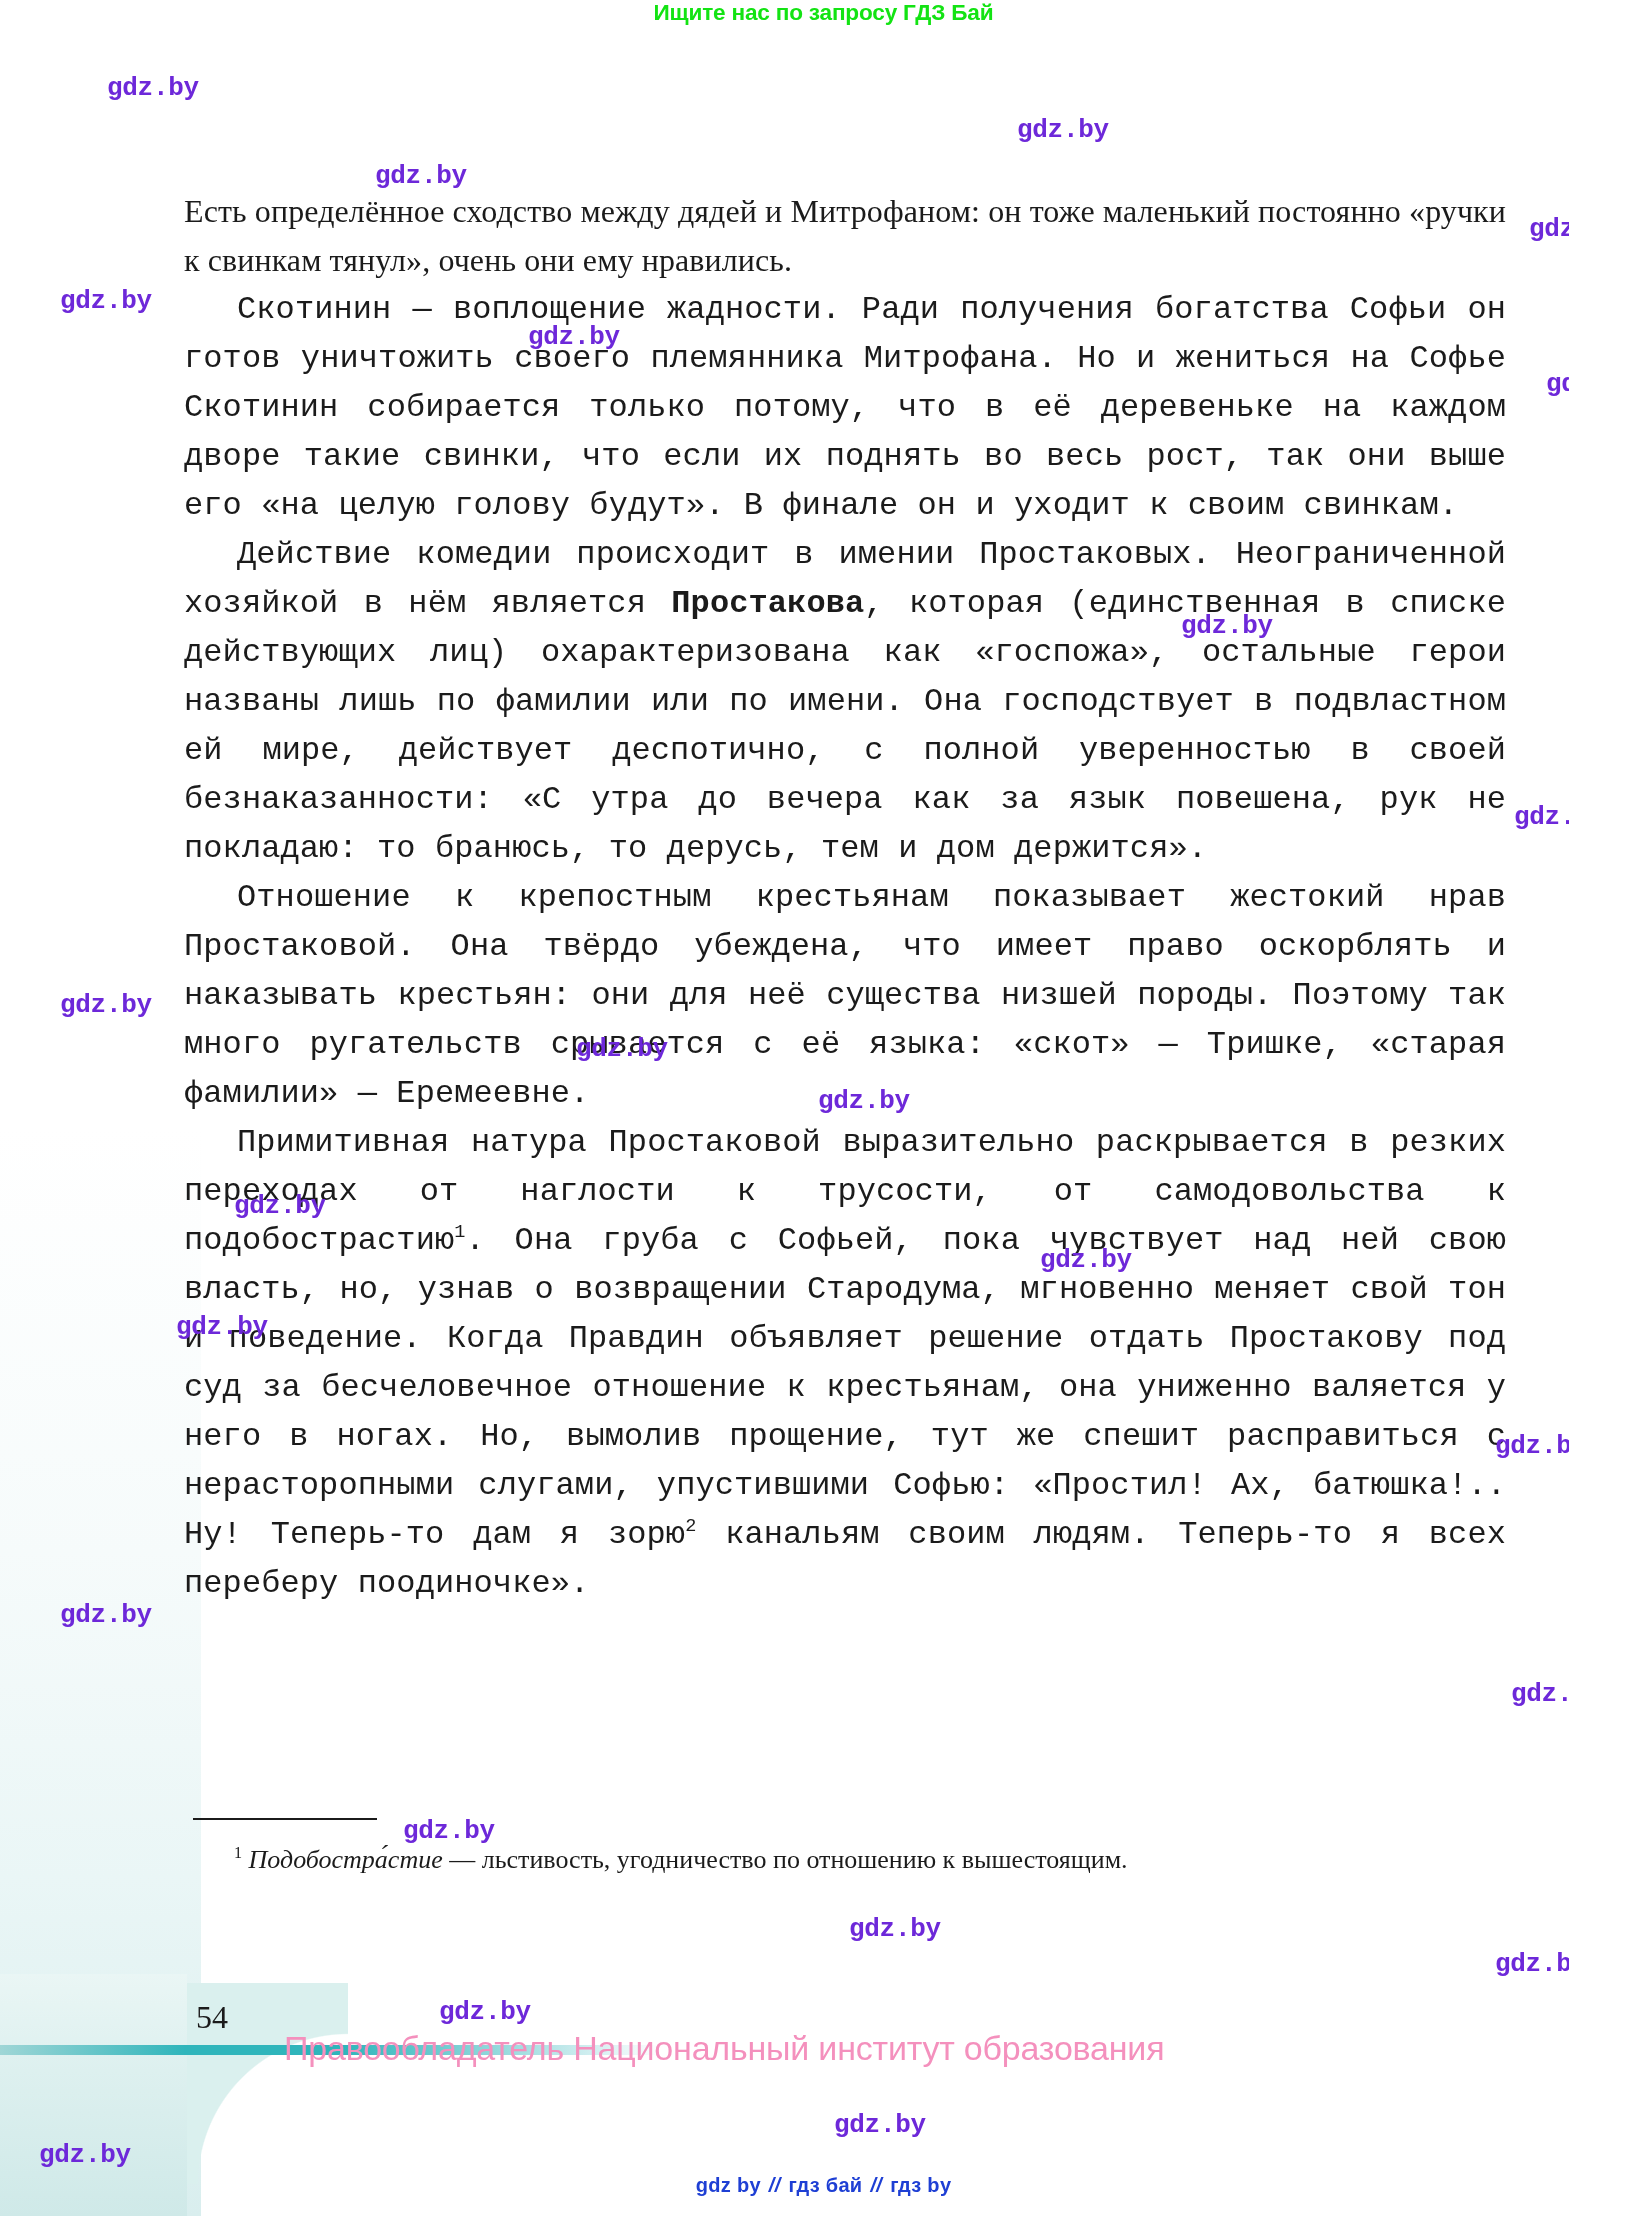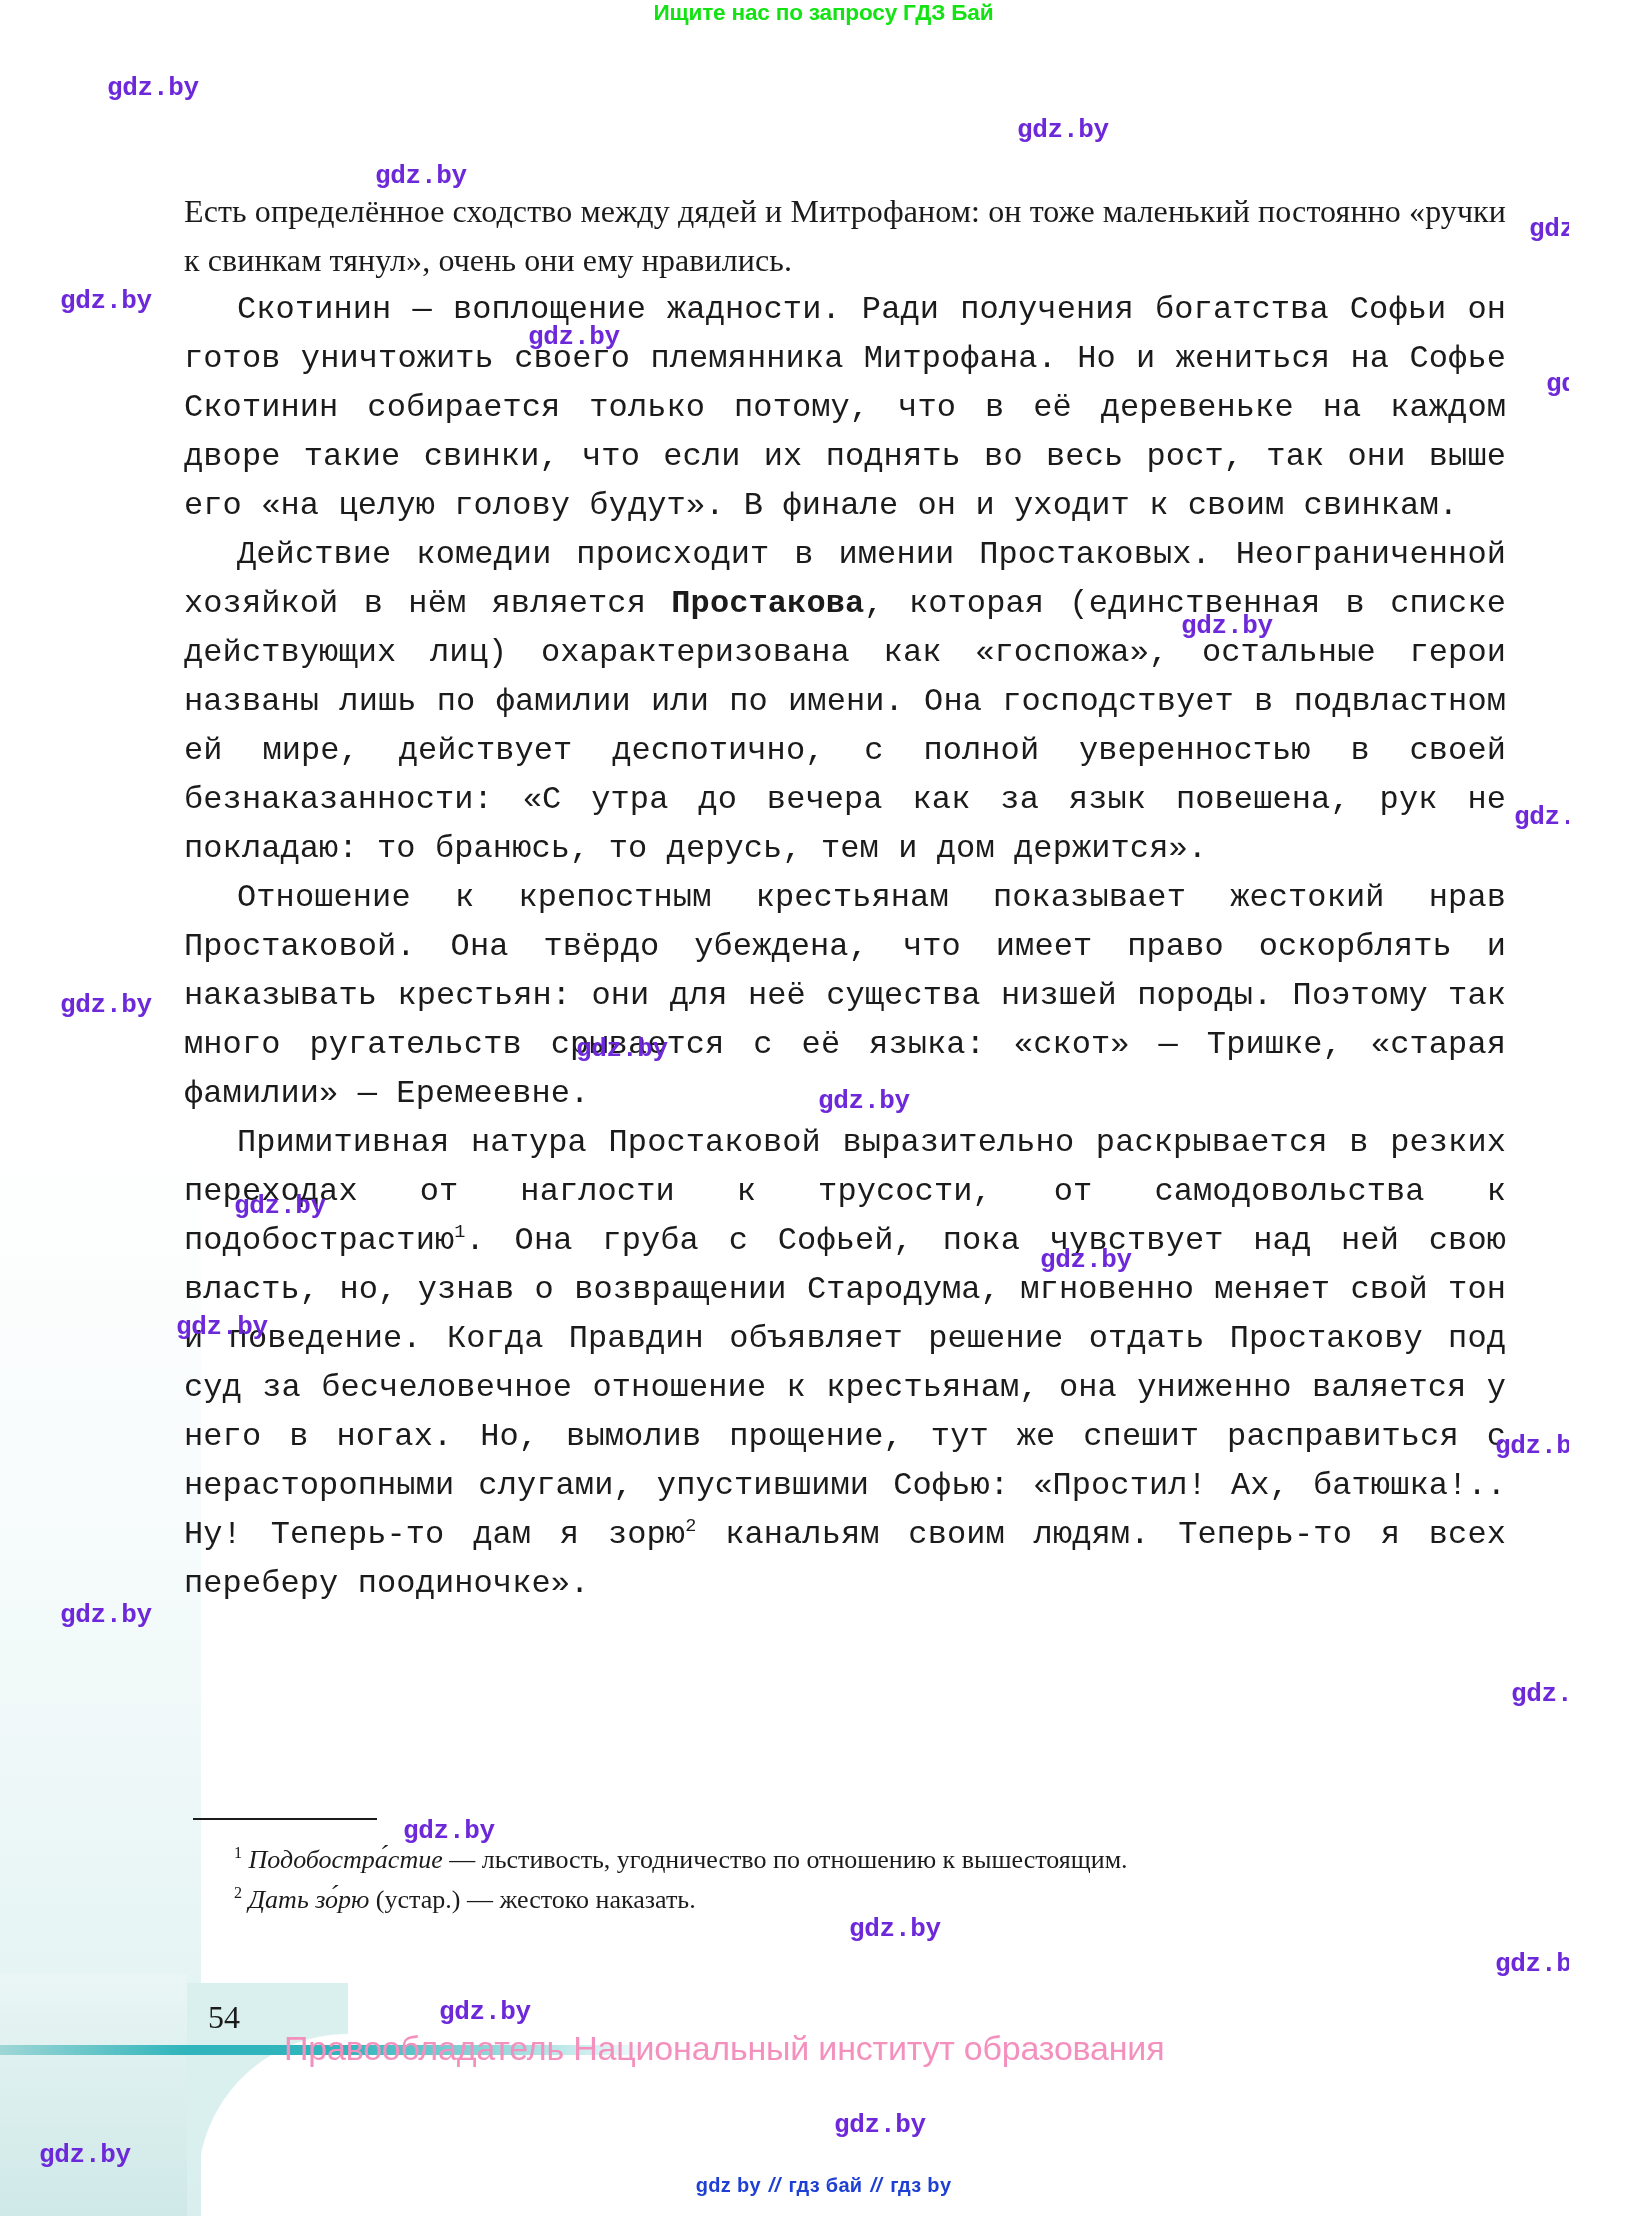--- a/index.html
+++ b/index.html
@@ -137,21 +137,21 @@
   p.footnote sup {
     font-size: 0.62em;
     vertical-align: super;
     line-height: 0;
     font-style: normal;
   }
 
   
   .page-number {
     position: absolute;
-    left: 208px;
+    left: 196px;
     top: 1999px;
     font-size: 32px;
     color: #1b1b1b;
   }
 
   
   .publisher-watermark {
     position: absolute;
     left: 284px;
     top: 2029px;
@@ -192,21 +192,20 @@
     <p class="para indent">Скотинин — воплощение жадности. Ради получения богатства Софьи он готов уничтожить своего племянника Митрофана. Но и жениться на Софье Скотинин собирается только потому, что в её деревеньке на каждом дворе такие свинки, что если их поднять во весь рост, так они выше его «на целую голову будут». В финале он и уходит к своим свинкам.</p>
     <p class="para indent">Действие комедии происходит в имении Простаковых. Неограниченной хозяйкой в нём является <b>Простакова</b>, которая (единственная в списке действующих лиц) охарактеризована как «госпожа», остальные герои названы лишь по фамилии или по имени. Она господствует в подвластном ей мире, действует деспотично, с полной уверенностью в своей безнаказанности: «С утра до вечера как за язык повешена, рук не покладаю: то бранюсь, то дерусь, тем и дом держится».</p>
     <p class="para indent">Отношение к крепостным крестьянам показывает жестокий нрав Простаковой. Она твёрдо убеждена, что имеет право оскорблять и наказывать крестьян: они для неё существа низшей породы. Поэтому так много ругательств срывается с её языка: «скот» — Тришке, «старая фамилии» — Еремеевне.</p>
     <p class="para indent">Примитивная натура Простаковой выразительно раскрывается в резких переходах от наглости к трусости, от самодовольства к подобострастию<sup class="fn">1</sup>. Она груба с Софьей, пока чувствует над ней свою власть, но, узнав о возвращении Стародума, мгновенно меняет свой тон и поведение. Когда Правдин объявляет решение отдать Простакову под суд за бесчеловечное отношение к крестьянам, она униженно валяется у него в ногах. Но, вымолив прощение, тут же спешит расправиться с нерасторопными слугами, упустившими Софью: «Простил! Ах, батюшка!.. Ну! Теперь-то дам я зорю<sup class="fn">2</sup> канальям своим людям. Теперь-то я всех переберу поодиночке».</p>
   </div>
 
   <div class="footnote-rule"></div>
 
   <div class="footnotes">
     <p class="footnote"><sup>1</sup> <i>Подобостра́стие</i> — льстивость, угодничество по отношению к вышестоящим.</p>
-    <p class="footnote"><sup>2</sup> <i>Дать зо́рю</i> (устар.) — жестоко наказать.</p>
   </div>
 
   <div class="page-number">54</div>
 
   <div class="publisher-watermark">Правообладатель Национальный институт образования</div>
 
   <div class="bottom-links">
     <span>gdz by</span><span class="sep">//</span><span>гдз бай</span><span class="sep">//</span><span>гдз by</span>
   </div>
 

